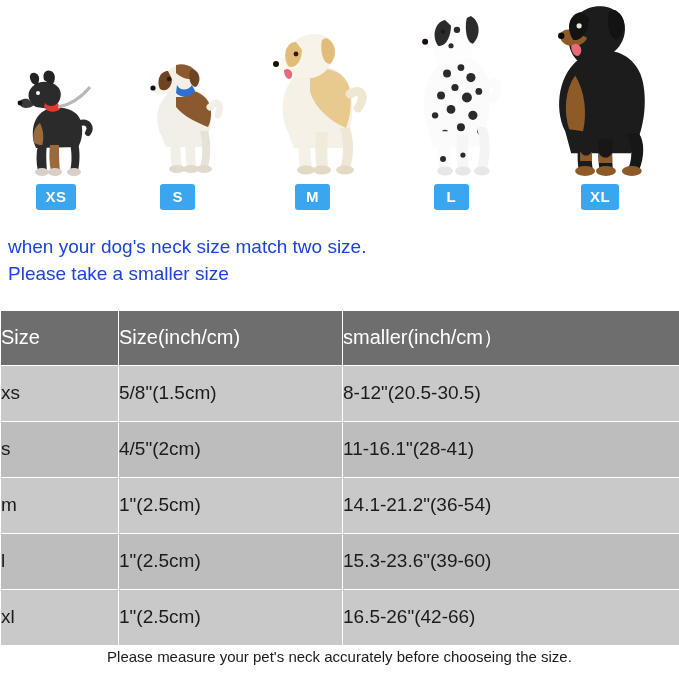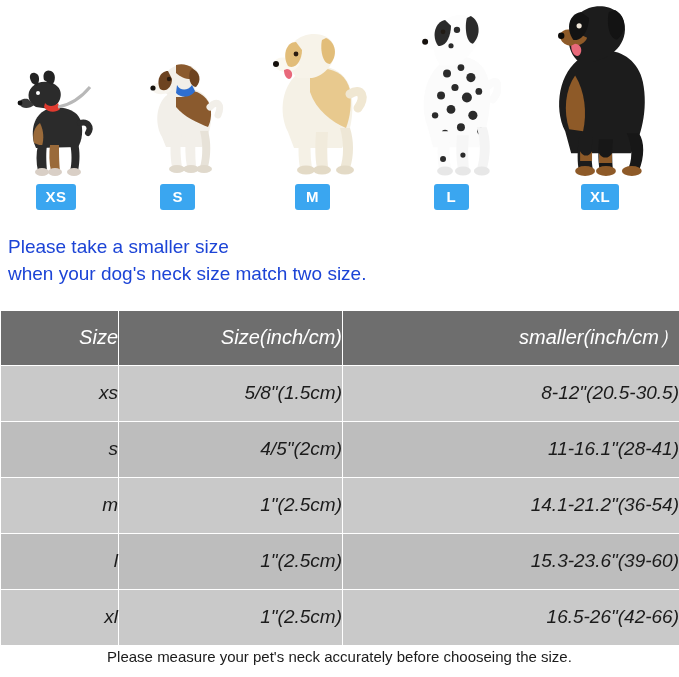--- a/index.html
+++ b/index.html
@@ -68,27 +68,26 @@
 
   
   table.sizes {
     border-collapse: collapse;
     width: 679px;
     margin-top: 22px;
     table-layout: fixed;
   }
   table.sizes th, table.sizes td {
     border: 1px solid #ffffff;
-    text-align: right;
+    text-align: left;
     font-weight: normal;
     color: #1b1b1b;
     font-size: 19px;
     height: 55px;
     padding: 0;
-    font-style: italic;
   }
   table.sizes thead th {
     background: #6e6e6e;
     color: #ffffff;
     font-size: 20px;
     height: 54px;
   }
   table.sizes tbody tr td {
     background: #c9c9c9;
   }
@@ -302,22 +301,22 @@
           <path d="M45 152 C48 158 54 158 57 152 L57 162 L45 162 Z" fill="#8e5a28"></path>
           <path d="M64 154 C67 160 74 160 77 154 L77 164 L64 164 Z" fill="#8e5a28"></path>
         </g>
       </svg>
       <div class="size-badge">XL</div>
     </div>
 
   </div>
 
   <div class="note">
+    <div>when your dog's neck size match two size.</div>
     <div>Please take a smaller size</div>
-    <div>when your dog's neck size match two size.</div>
   </div>
 
   <table class="sizes">
     <colgroup>
       <col class="c1">
         <col class="c2">
         <col class="c3">
     </colgroup>
     <thead>
       <tr>

